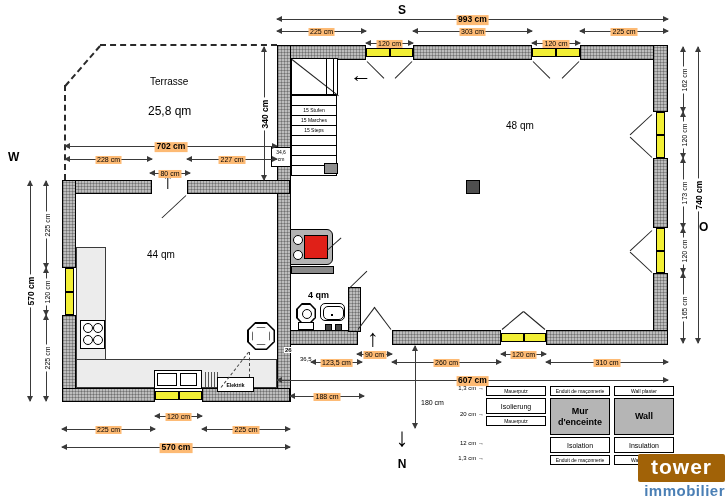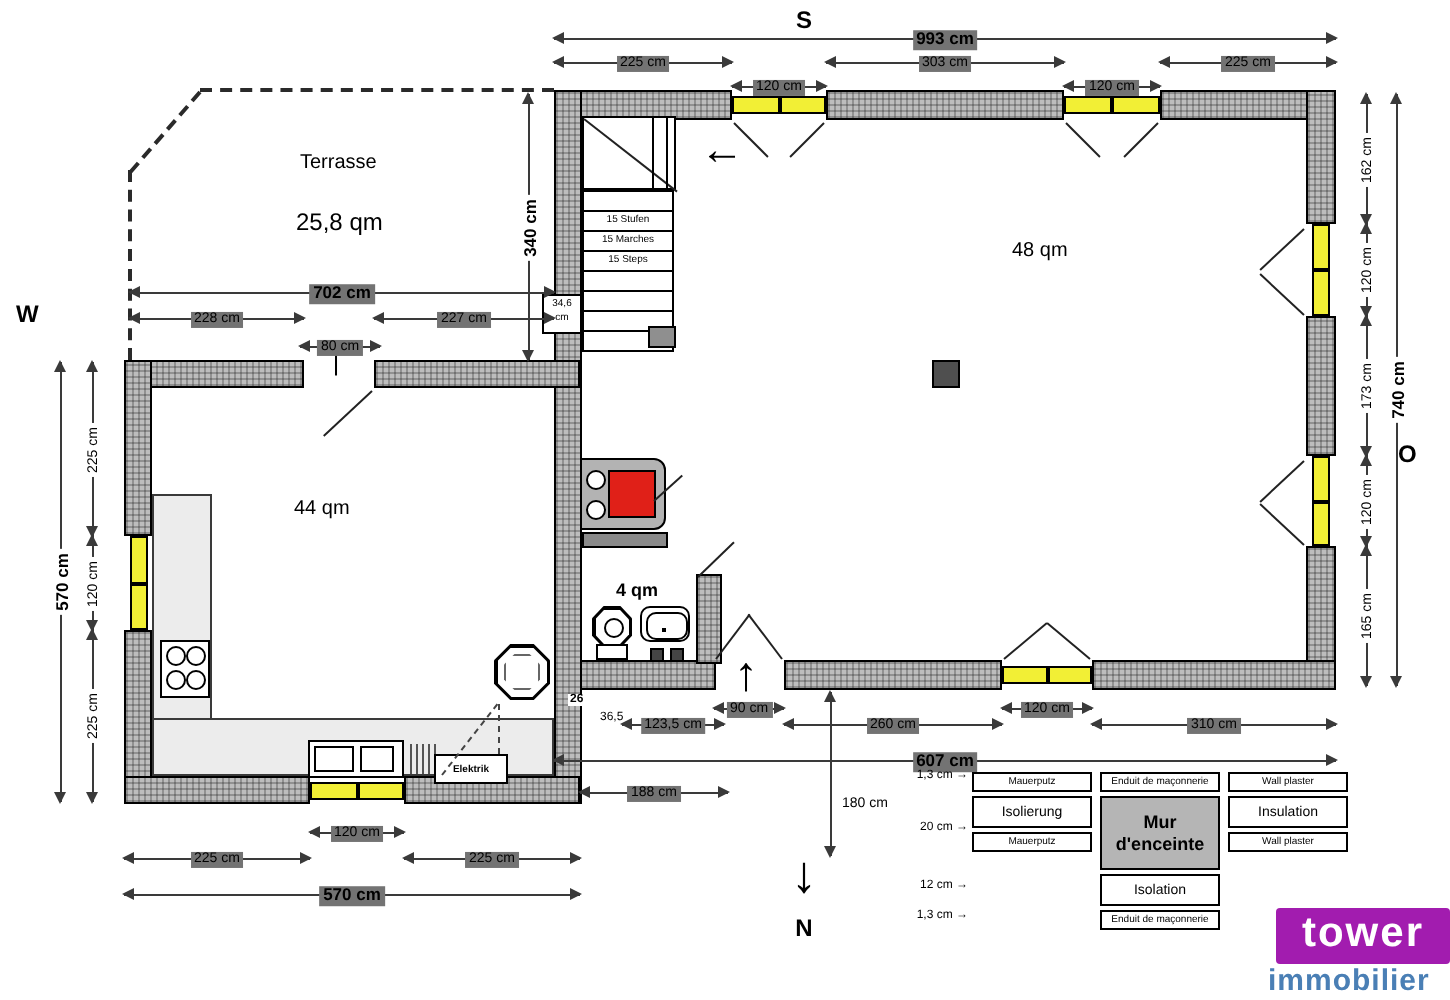--- a/index.html
+++ b/index.html
@@ -21,21 +21,21 @@
   .dv{position:absolute;width:0;border-left:2px dashed #2a2a2a}
   .dg{position:absolute;height:0;border-top:2px dashed #2a2a2a;transform-origin:0 50%}
   .dvt{position:absolute;width:0;border-left:1px dashed #444}
   .lbl{position:absolute;white-space:nowrap;color:#000}
   .compass{font-size:12px;font-weight:700}
   .arrowglyph{font-weight:700;text-align:center}
   
   .dimh{position:absolute;height:0;border-top:1px solid #3a3a3a}
   .dimh .a1{position:absolute;left:-1px;top:-4px;width:0;height:0;border:3.5px solid transparent;border-left:none;border-right:6px solid #3a3a3a}
   .dimh .a2{position:absolute;right:-1px;top:-4px;width:0;height:0;border:3.5px solid transparent;border-right:none;border-left:6px solid #3a3a3a}
-  .dimh span{position:absolute;left:50%;top:0;transform:translate(-50%,-50%);background:#737373;padding:0 2px;
+  .dimh span{position:absolute;left:50%;top:0;transform:translate(-50%,-50%);background:#fdba74;padding:0 2px;
              font-size:7px;line-height:1.15;white-space:nowrap}
   .dimh.b span{font-size:8.5px;font-weight:700}
   .dimv{position:absolute;width:0;border-left:1px solid #3a3a3a}
   .dimv .a1{position:absolute;top:-1px;left:-4px;width:0;height:0;border:3.5px solid transparent;border-top:none;border-bottom:6px solid #3a3a3a}
   .dimv .a2{position:absolute;bottom:-1px;left:-4px;width:0;height:0;border:3.5px solid transparent;border-bottom:none;border-top:6px solid #3a3a3a}
   .dimv span{position:absolute;top:50%;left:0;transform:translate(-50%,-50%) rotate(-90deg);background:#fff;
              padding:0 2px;font-size:7px;white-space:nowrap}
   .dimv.b span{font-size:8.5px;font-weight:700}
   .dimv span.hl{transform:translate(3px,-50%) rotate(0deg);top:68%;left:0}
   .tinydim{position:absolute;font-size:6px;background:#fff;padding:0 1px;white-space:nowrap}
@@ -50,21 +50,21 @@
   .lg-cell{box-sizing:border-box;border:1px solid #000;background:#fff;margin-bottom:2px;
            display:flex;align-items:center;justify-content:center;text-align:center}
   .lg-cell.thin{height:10px;font-size:5px}
   .lg-cell.big{height:37px;font-size:9px;font-weight:700;background:#b5b5b5;white-space:pre-line;line-height:1.15}
   .lg-cell.mid{height:16px;font-size:7px}
   .lg-th{position:absolute;width:36px;font-size:6px;text-align:right;white-space:nowrap}
   
   .logo-box{position:absolute;left:638px;top:454px;width:87px;height:28px;color:#fff;font-weight:700;
             font-size:21px;text-align:center;line-height:26px;letter-spacing:1px;border-radius:2px}
   .logo-sub{position:absolute;left:634px;top:482px;width:91px;font-weight:700;font-size:15px;
-            text-align:left;letter-spacing:.5px}
+            text-align:right;letter-spacing:.5px}
   .oct{clip-path:polygon(29% 0,71% 0,100% 29%,100% 71%,71% 100%,29% 100%,0 71%,0 29%)}
   .room{position:absolute;white-space:nowrap}
 </style>
 </head>
 <body>
 
 <div class="plan">
 
   <div class="lbl compass" style="left:398px;top:3px">S</div>
   <div class="lbl compass" style="left:8px;top:150px">W</div>
@@ -375,23 +375,24 @@
     </div>
     <div class="lg-col" style="left:550px;top:386px">
       <div class="lg-cell thin">Enduit de maçonnerie</div>
       <div class="lg-cell big">Mur
 d'enceinte</div>
       <div class="lg-cell mid">Isolation</div>
       <div class="lg-cell thin">Enduit de maçonnerie</div>
     </div>
     <div class="lg-col" style="left:614px;top:386px">
       <div class="lg-cell thin">Wall plaster</div>
+      <div class="lg-cell big">Wall</div>
       <div class="lg-cell mid">Insulation</div>
       <div class="lg-cell thin">Wall plaster</div>
     </div>
   </div>
 
   <div>
-    <div class="logo-box" style="background:#a21caf">tower</div>
+    <div class="logo-box" style="background:#a16207">tower</div>
     <div class="logo-sub" style="color:#4a7fb5">immobilier</div>
   </div>
 
 </div>
 
 </body></html>

